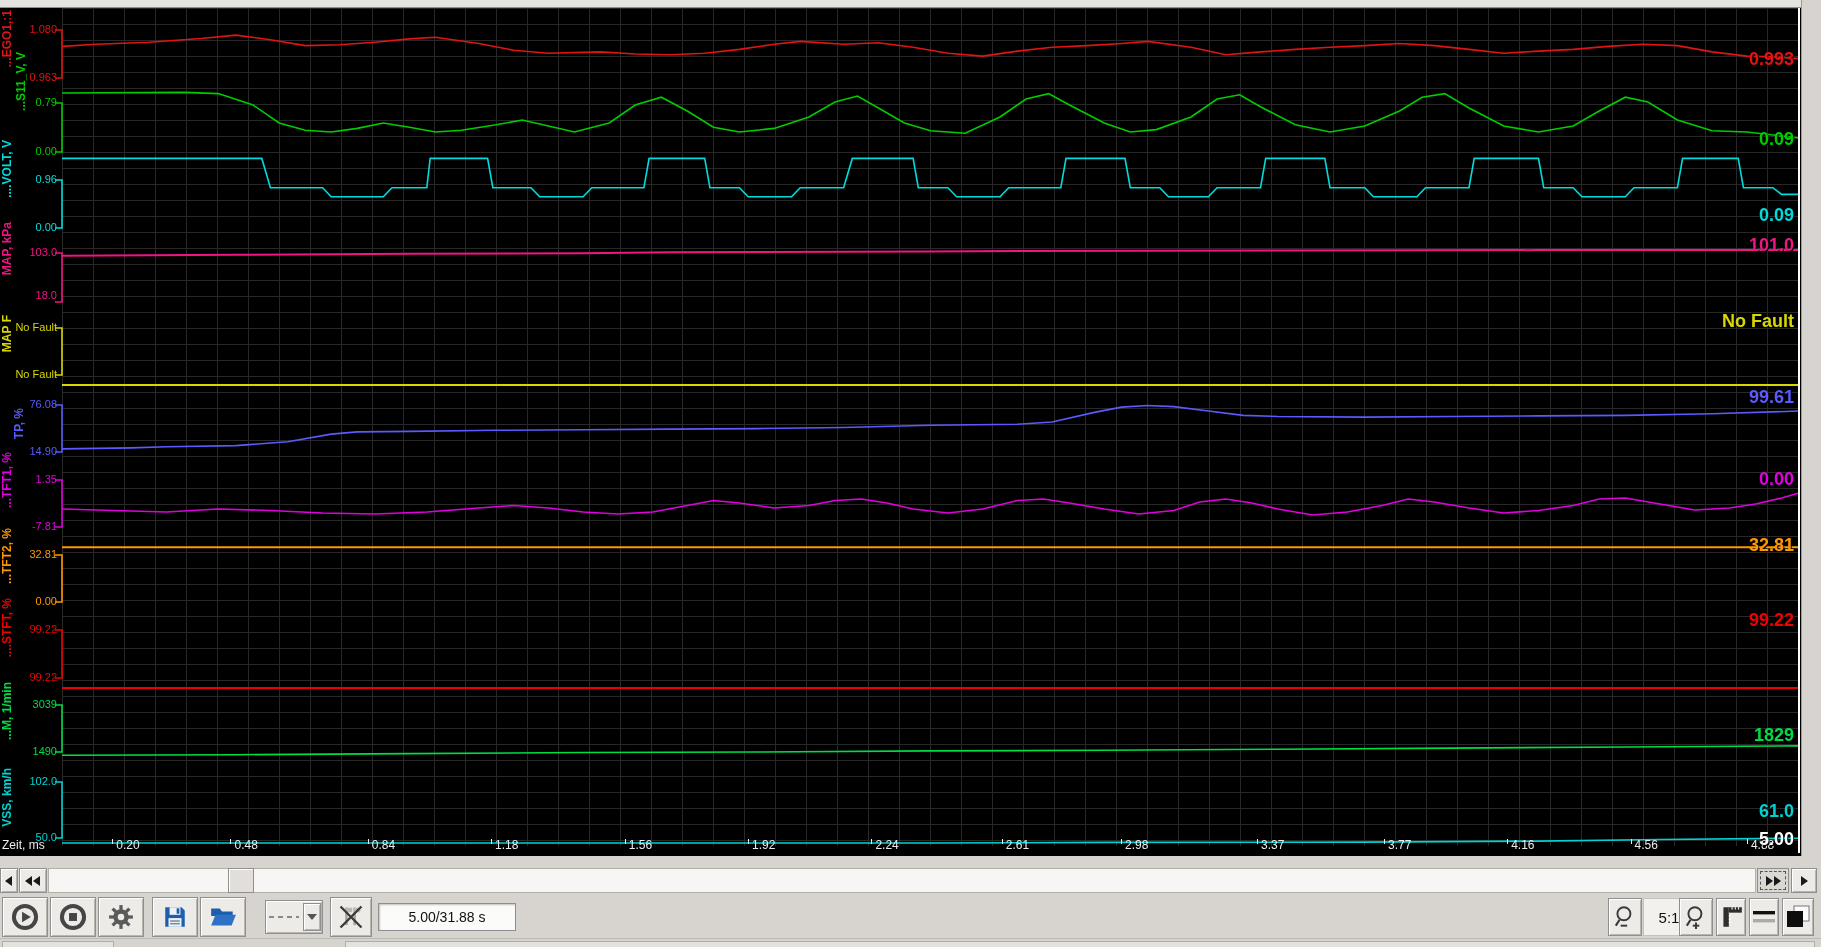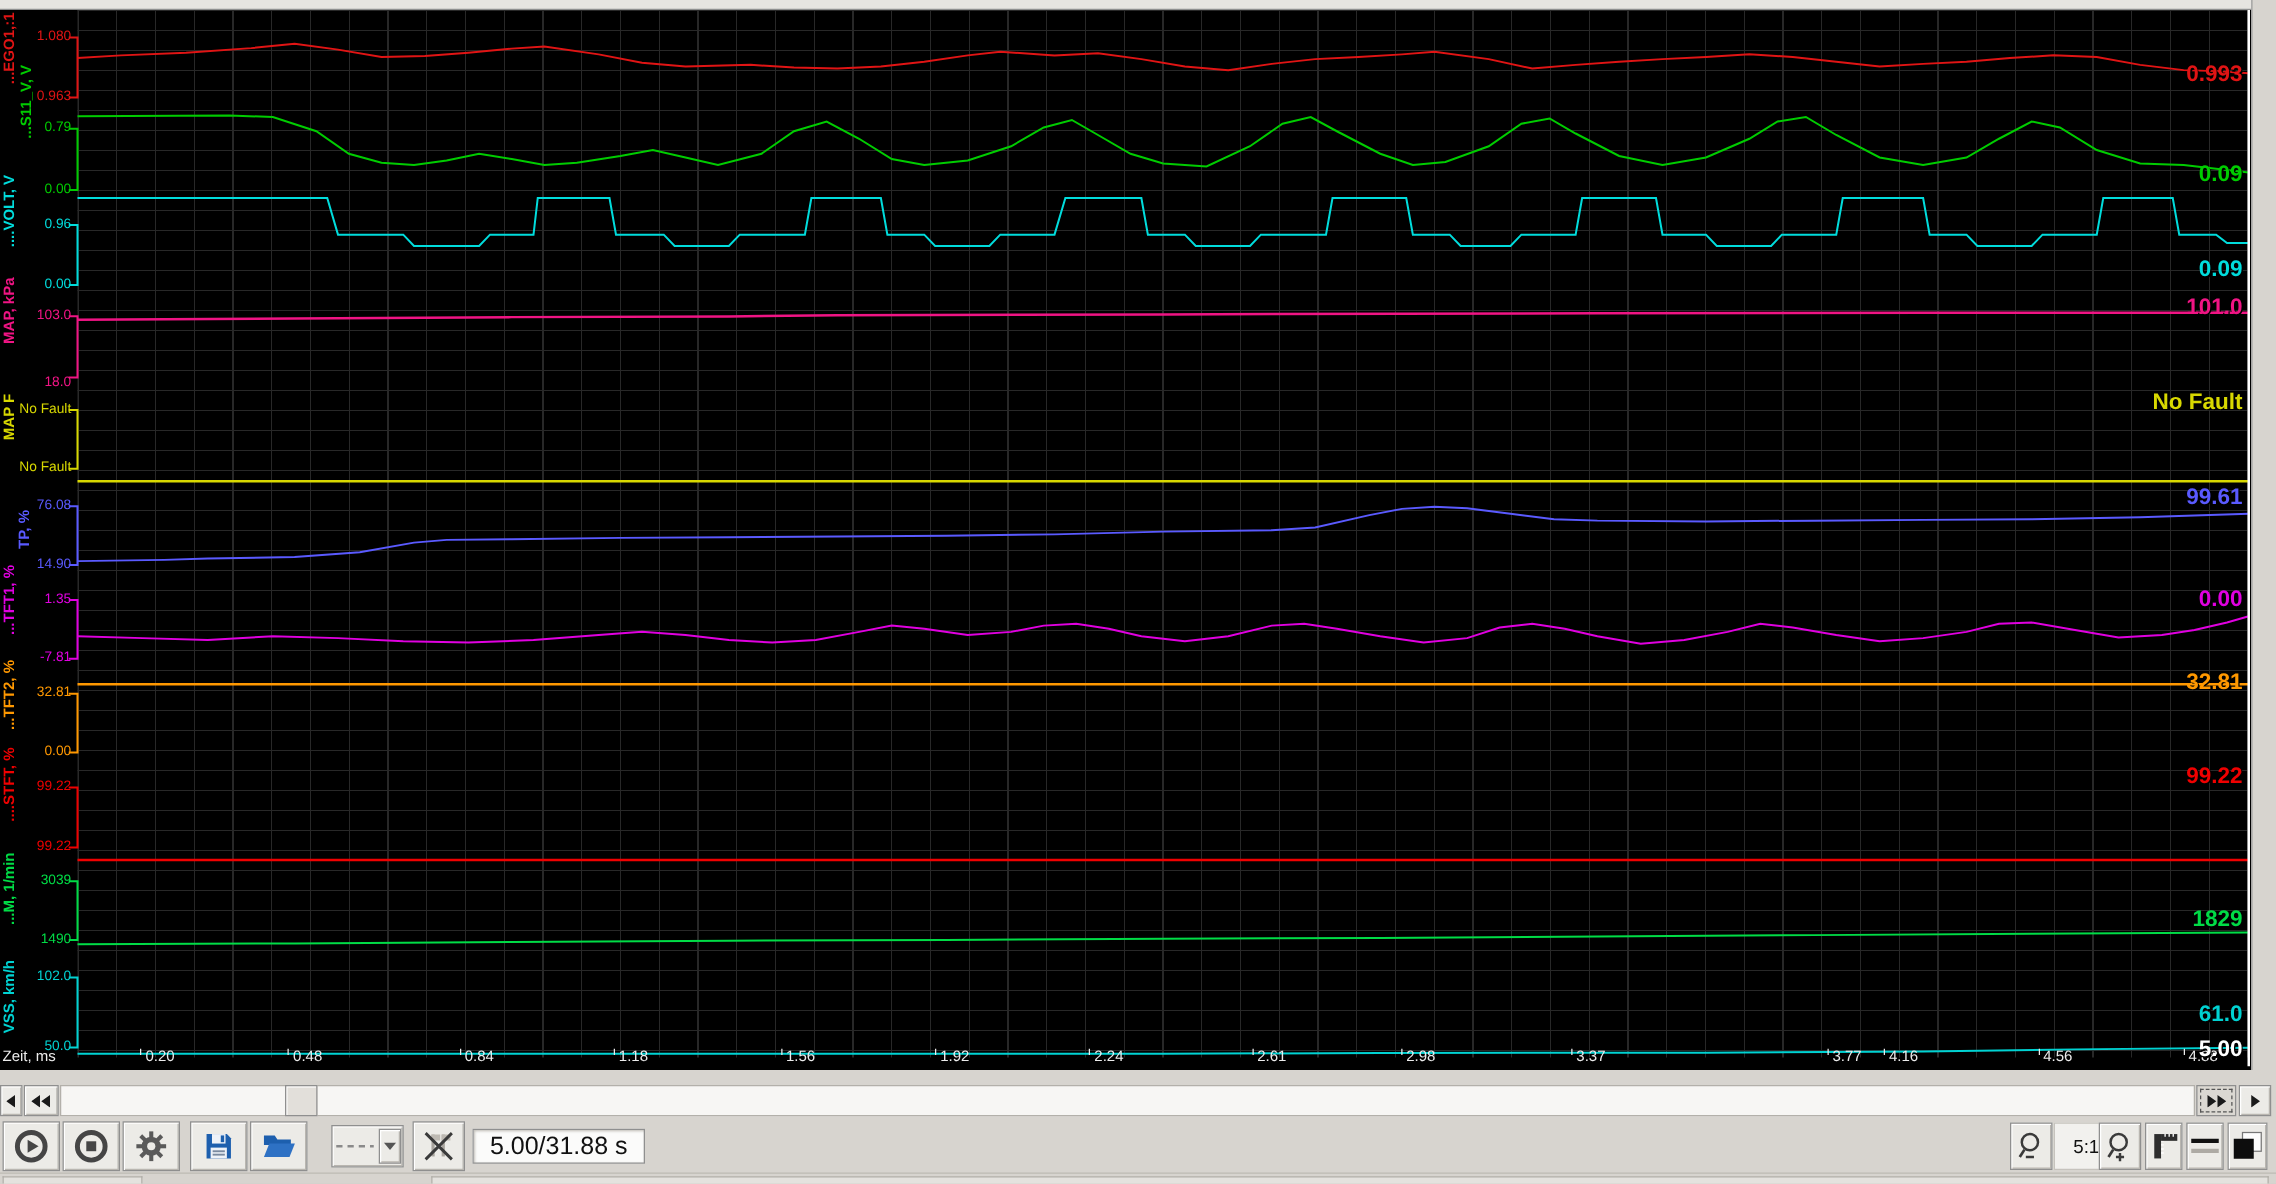--- a/index.html
+++ b/index.html
@@ -27,21 +27,21 @@
   .chrome{position:absolute;left:0;top:856px;width:1821px;height:91px;background:#d7d4cf;}
   .b3d{position:absolute;background:#ecebe7;border:1px solid #8f8f8f;box-sizing:border-box;
        box-shadow:inset 1px 1px 0 #ffffff, inset -1px -1px 0 #b9b6b0;
        display:flex;align-items:center;justify-content:center;}
   .groove{position:absolute;background:#f7f6f4;border:1px solid #b3b0aa;box-sizing:border-box;}
   .thumb{position:absolute;background:#e2dfda;border:1px solid #8f8f8f;box-sizing:border-box;
          box-shadow:inset 1px 1px 0 #fff;}
   .pressed{background:#dbd8d2;box-shadow:none;outline:1px dashed #555;outline-offset:-4px;}
   .inset{position:absolute;background:#fbfbfa;border:1px solid #8f8f8f;box-sizing:border-box;
          box-shadow:inset 1px 1px 2px #c4c1bb;display:flex;align-items:center;justify-content:center;
-         font-size:20px;color:#111;}
+         font-size:14px;color:#111;}
   .flatlbl{position:absolute;background:#f2f1ee;border:1px solid #c6c3bd;box-sizing:border-box;
            display:flex;align-items:center;justify-content:center;font-size:15px;color:#111;}
   .bstrip{position:absolute;left:0;top:82px;width:1821px;height:9px;background:#d7d4cf;
           border-top:1px solid #bdbab4;box-sizing:border-box;}
   .bstub{position:absolute;top:2px;height:7px;background:#e4e2de;border:1px solid #b0ada7;
          border-bottom:none;box-sizing:border-box;}
 </style>
 </head>
 <body>
 
@@ -83,21 +83,21 @@
       <div class="vlabel" style="left: 15px; top: 44px; color: rgb(0, 204, 0);">...S11_V, V</div>
       <div class="scale" style="top: 87px; color: rgb(0, 204, 0);">0.79</div>
       <div class="scale" style="top: 136px; color: rgb(0, 204, 0);">0.00</div>
       <div class="curval" style="top: 122px; color: rgb(0, 204, 0);">0.09</div>
       <div class="vlabel" style="left: 1px; top: 132px; color: rgb(0, 220, 220);">....VOLT, V</div>
       <div class="scale" style="top: 164px; color: rgb(0, 220, 220);">0.96</div>
       <div class="scale" style="top: 212px; color: rgb(0, 220, 220);">0.00</div>
       <div class="curval" style="top: 198px; color: rgb(0, 220, 220);">0.09</div>
       <div class="vlabel" style="left: 1px; top: 214px; color: rgb(240, 20, 132);">MAP, kPa</div>
       <div class="scale" style="top: 237px; color: rgb(240, 20, 132);">103.0</div>
-      <div class="scale" style="top: 291px; color: rgb(240, 20, 132);">18.0</div>
+      <div class="scale" style="top: 280px; color: rgb(240, 20, 132);">18.0</div>
       <div class="curval" style="top: 228px; color: rgb(240, 20, 132);">101.0</div>
       <div class="vlabel" style="left: 1px; top: 307px; color: rgb(216, 216, 0);">MAP F</div>
       <div class="scale" style="top: 312px; color: rgb(216, 216, 0);">No Fault</div>
       <div class="scale" style="top: 359px; color: rgb(216, 216, 0);">No Fault</div>
       <div class="curval" style="top: 304px; color: rgb(216, 216, 0);">No Fault</div>
       <div class="vlabel" style="left: 13px; top: 400px; color: rgb(90, 90, 255);">TP, %</div>
       <div class="scale" style="top: 389px; color: rgb(90, 90, 255);">76.08</div>
       <div class="scale" style="top: 436px; color: rgb(90, 90, 255);">14.90</div>
       <div class="curval" style="top: 380px; color: rgb(90, 90, 255);">99.61</div>
       <div class="vlabel" style="left: 1px; top: 444px; color: rgb(224, 0, 224);">...TFT1, %</div>
@@ -123,21 +123,21 @@
       <div class="tick" style="left: 112.373px;">0.20</div>
       <div class="tick" style="left: 230.489px;">0.48</div>
       <div class="tick" style="left: 367.712px;">0.84</div>
       <div class="tick" style="left: 491.039px;">1.18</div>
       <div class="tick" style="left: 624.788px;">1.56</div>
       <div class="tick" style="left: 748.115px;">1.92</div>
       <div class="tick" style="left: 871.442px;">2.24</div>
       <div class="tick" style="left: 1001.72px;">2.61</div>
       <div class="tick" style="left: 1121px;">2.98</div>
       <div class="tick" style="left: 1257.06px;">3.37</div>
-      <div class="tick" style="left: 1462px; text-align: right;">3.77</div>
+      <div class="tick" style="left: 1384px; text-align: right;">3.77</div>
       <div class="tick" style="left: 1507.18px;">4.16</div>
       <div class="tick" style="left: 1630.51px;">4.56</div>
       <div class="tick" style="left: 1746.89px;">4.88</div>
       <div class="axis-name">Zeit, ms</div>
       <div class="cursor-line"></div>
       <div class="curval" style="top: 822px; color: rgb(255, 255, 255);">5.00</div>
     </div>
 
   <div class="right-edge"></div>
 

